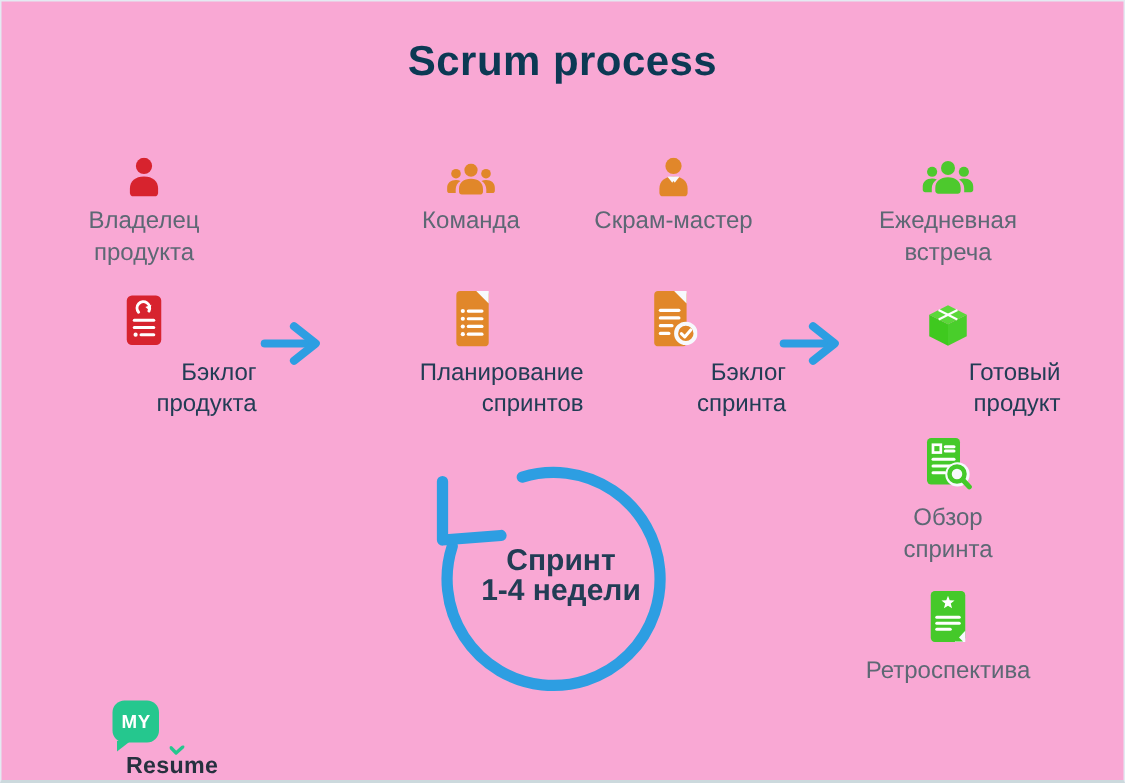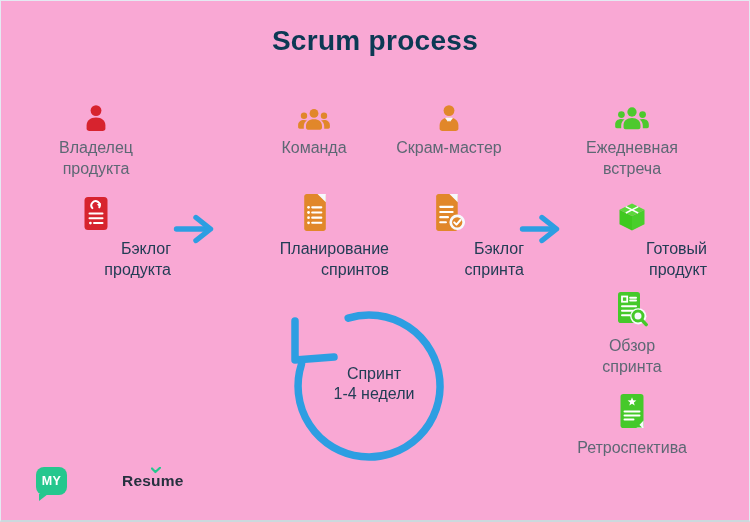--- a/index.html
+++ b/index.html
@@ -26,24 +26,24 @@
   .label.gray{color:#5d6874;font-weight:400;}
   .label.bold{color:#223d55;font-weight:400;text-align:right;}
   .role{top:97px}
   .proc{top:186px}
   .col1{left:20px}.col2{left:238px}.col3{left:373px}.col4{left:556px}
   .out1{top:286px}.out2{top:388px}
   .flow-arrow{position:absolute;}
   .loop-svg{position:absolute;left:283px;top:300px;}
   .loop-text{
     position:absolute;left:298px;top:363px;width:150px;
-    text-align:center;font-size:16px;line-height:20px;
-    font-weight:400;color:#223d55;white-space:pre-line;
-  }
-  .logo{position:absolute;left:35px;top:466px;display:flex;align-items:center;gap:7px;}
+    text-align:center;font-size:20px;line-height:20px;
+    font-weight:700;color:#223d55;white-space:pre-line;
+  }
+  .logo{position:absolute;left:35px;top:466px;display:flex;align-items:center;gap:7px;flex-direction:column;}
   .logo-bubble{
     position:relative;width:31px;height:28px;border-radius:8px;
     background:#25c78e;display:flex;align-items:center;justify-content:center;
     color:#fff;font-size:12.5px;font-weight:800;letter-spacing:.3px;
   }
   .logo-bubble::after{
     content:"";position:absolute;left:3px;bottom:-6px;
     border-top:7px solid #25c78e;border-right:9px solid transparent;
   }
   .logo-name{position:relative;color:#26313f;font-size:15.5px;font-weight:800;letter-spacing:.2px;margin-left:48px;}

